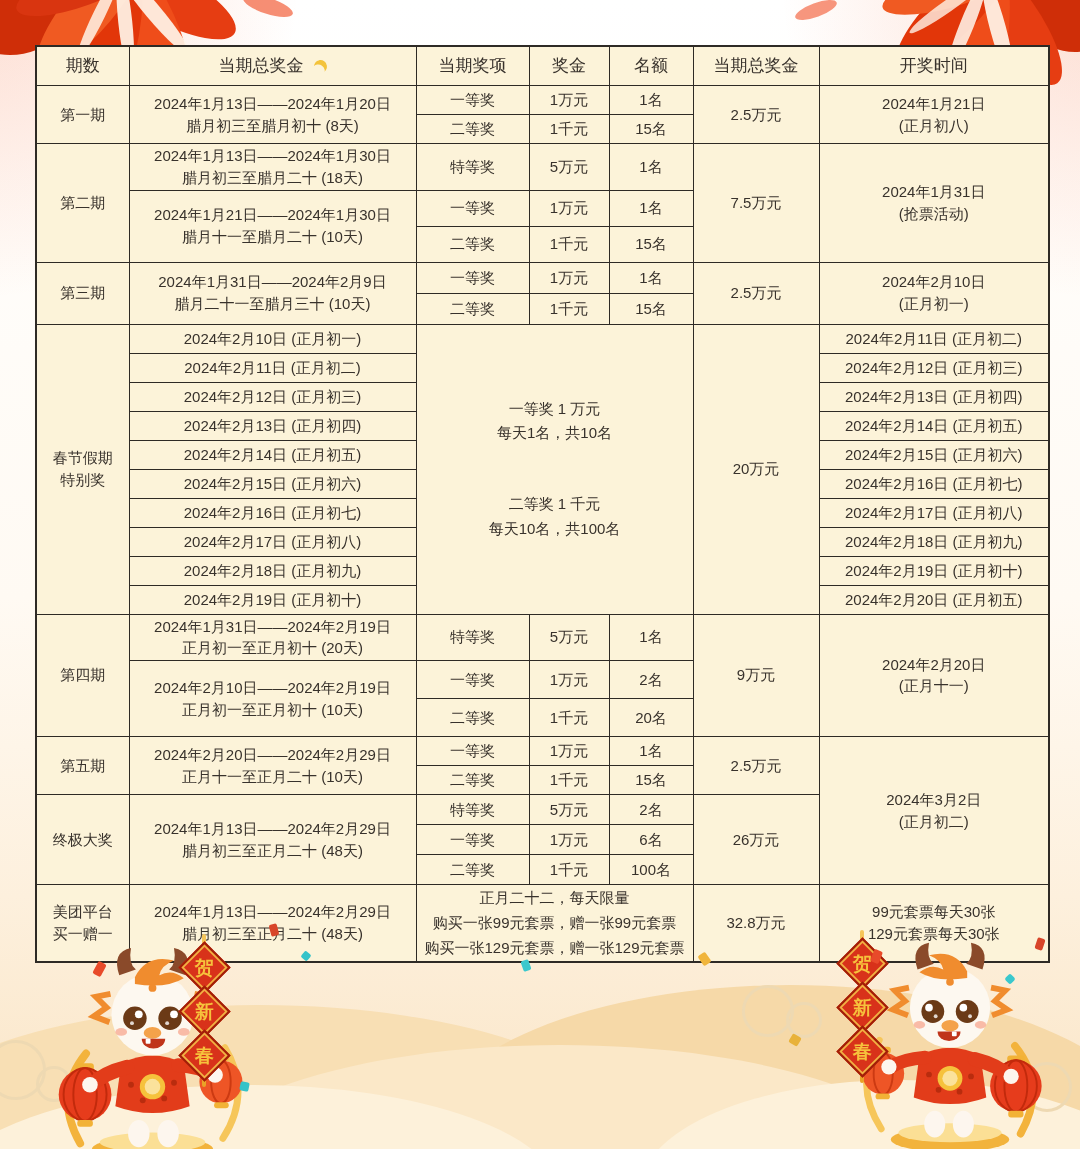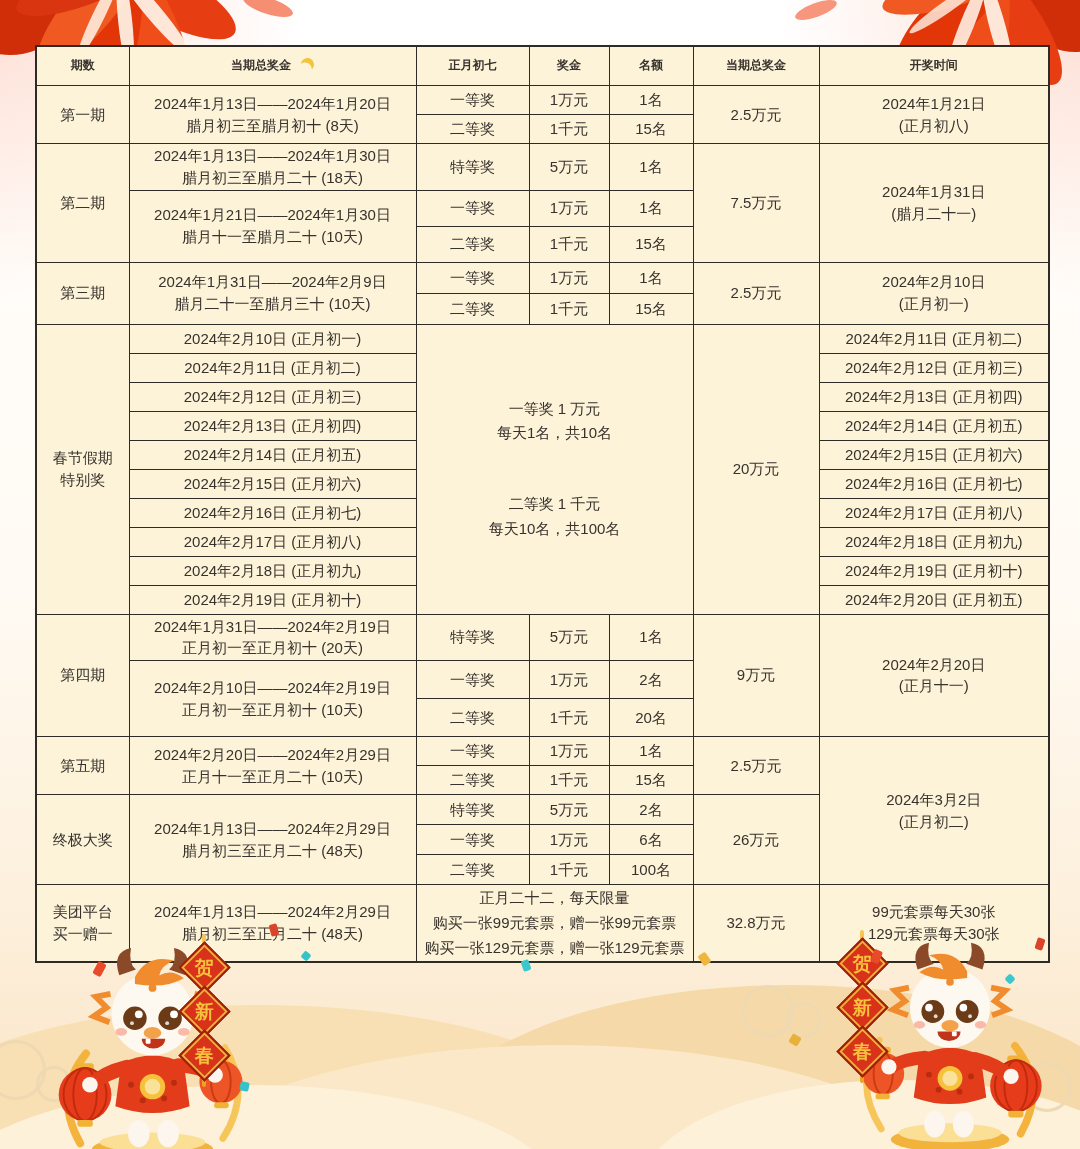--- a/index.html
+++ b/index.html
@@ -14,21 +14,21 @@
   
   table.schedule{
     position:absolute;left:35px;top:45px;width:1013px;z-index:2;
     border-collapse:collapse;table-layout:fixed;
     background:#fcf3d9;color:#38322c;border:2px solid #2e2a25;
   }
   .schedule th,.schedule td{
     border:1.6px solid #2e2a25;text-align:center;vertical-align:middle;
     padding:1px 2px;font-size:15px;line-height:1.45;overflow:hidden;
   }
-  .schedule th{font-weight:bold;font-size:12px;height:36px;}
+  .schedule th{font-weight:normal;font-size:17px;height:36px;}
   .schedule .line{white-space:nowrap;}
   .schedule .gap-line{height:46px;}
   .k-special .line{line-height:1.65;text-align:center;}
   .moon-icon{
     display:inline-block;width:13px;height:13px;border-radius:50%;
     box-shadow:inset -4px -3px 0 0 #f3c33c;vertical-align:-2px;margin-left:10px;
     transform:rotate(-100deg);
   }
   
   .decor{position:absolute;inset:0;pointer-events:none;}
@@ -202,21 +202,21 @@
         <col style="width: 113px;">
         <col style="width: 80px;">
         <col style="width: 84px;">
         <col style="width: 126px;">
         <col style="width: 230px;">
       </colgroup>
     <thead>
         <tr>
           <th><span>期数</span></th>
           <th><span>当期总奖金</span><span class="moon-icon"></span></th>
-          <th><span>正月初七</span></th>
+          <th><span>当期奖项</span></th>
           <th><span>奖金</span></th>
           <th><span>名额</span></th>
           <th><span>当期总奖金</span></th>
           <th><span>开奖时间</span></th>
         </tr>
       </thead>
     <tbody>
         <tr style="height: 29px;">
           <td rowspan="2" class="k-period">
             <div class="line">第一期</div>
@@ -268,21 +268,21 @@
             <div class="line">5万元</div>
           </td>
           <td class="k-quota">
             <div class="line">1名</div>
           </td>
           <td rowspan="3" class="k-total">
             <div class="line">7.5万元</div>
           </td>
           <td rowspan="3" class="k-draw">
             <div class="line">2024年1月31日</div>
-            <div class="line">(腊月二十一)</div>
+            <div class="line">(抢票活动)</div>
           </td>
         </tr>
         <tr style="height: 36px;">
           <td rowspan="2" class="k-time">
             <div class="line">2024年1月21日——2024年1月30日</div>
             <div class="line">腊月十一至腊月二十 (10天)</div>
           </td>
           <td class="k-prize">
             <div class="line">一等奖</div>
           </td>

